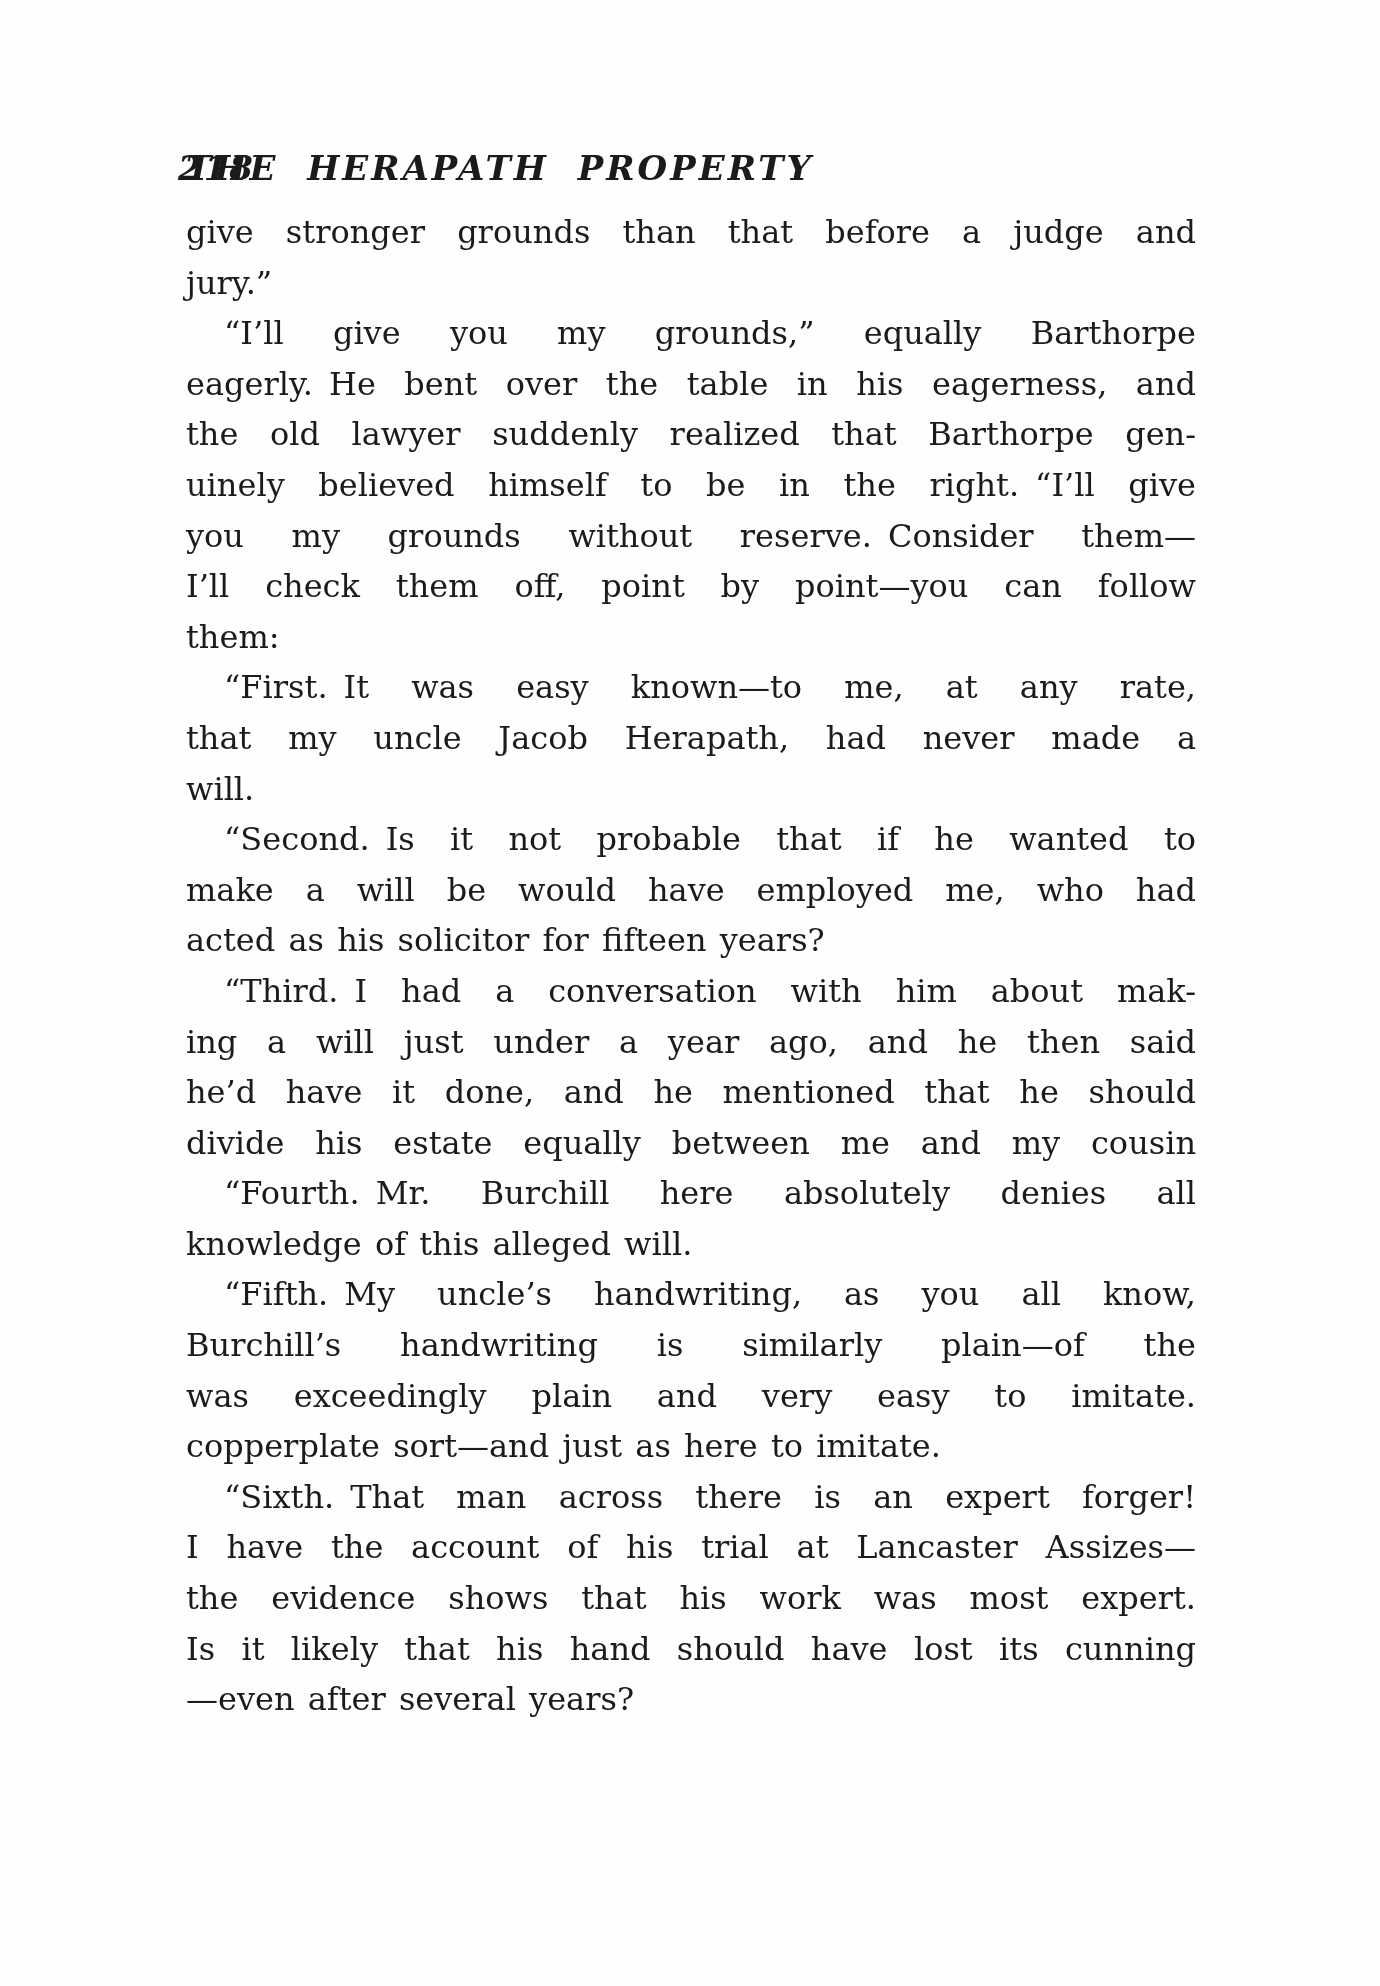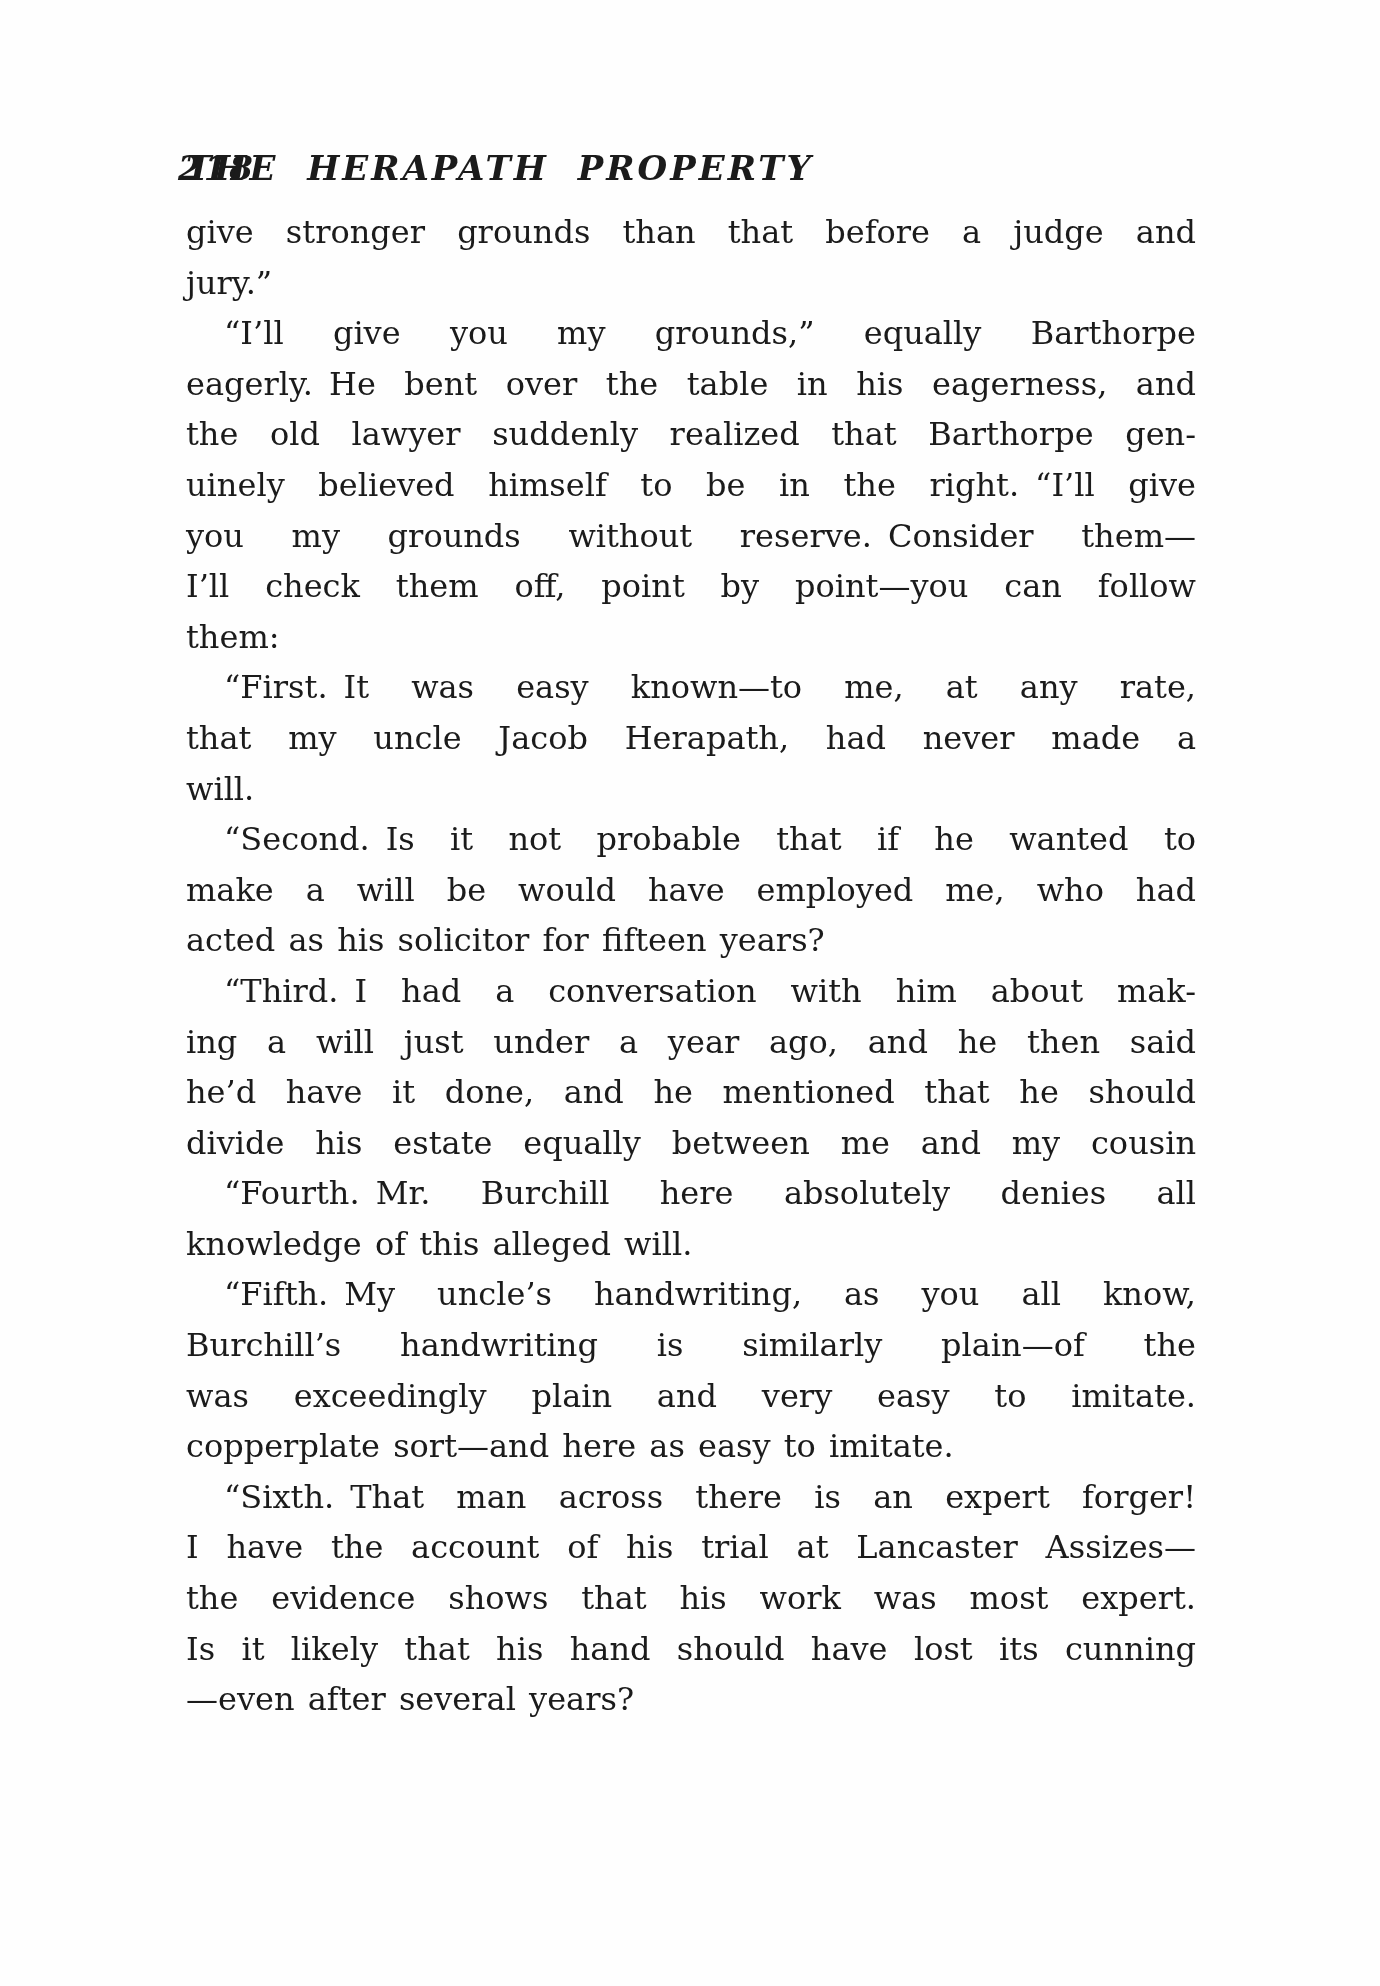--- a/index.html
+++ b/index.html
@@ -95,21 +95,21 @@
     <div class="line">ing a will just under a year ago, and he then said</div>
     <div class="line">he’d have it done, and he mentioned that he should</div>
     <div class="line">divide his estate equally between me and my cousin</div>
 
     <div class="line ind">“Fourth. Mr. Burchill here absolutely denies all</div>
     <div class="line last">knowledge of this alleged will.</div>
 
     <div class="line ind">“Fifth. My uncle’s handwriting, as you all know,</div>
     <div class="line">Burchill’s handwriting is similarly plain—of the</div>
     <div class="line">was exceedingly plain and very easy to imitate.</div>
-    <div class="line last">copperplate sort—and here as easy to imitate.</div>
+    <div class="line last">copperplate sort—and just as here to imitate.</div>
 
     <div class="line ind">“Sixth. That man across there is an expert forger!</div>
     <div class="line">I have the account of his trial at Lancaster Assizes—</div>
     <div class="line">the evidence shows that his work was most expert.</div>
     <div class="line">Is it likely that his hand should have lost its cunning</div>
     <div class="line last">—even after several years?</div>
   </div>
 
 </div>
 

